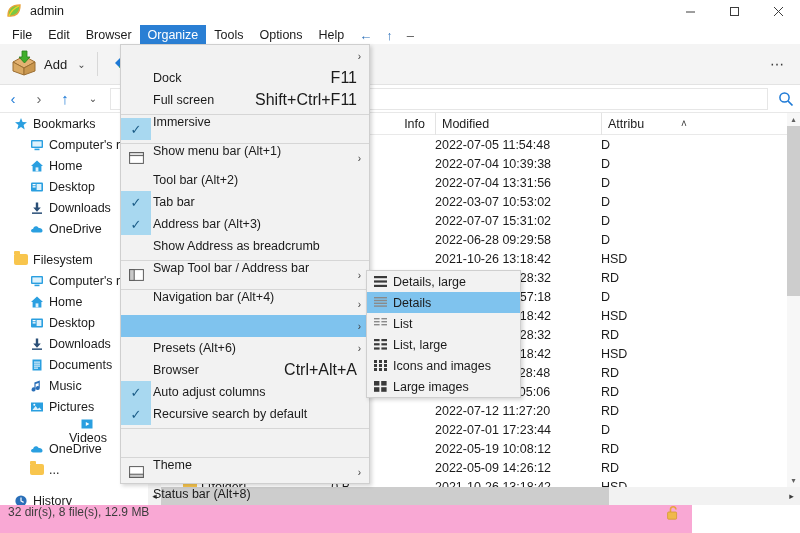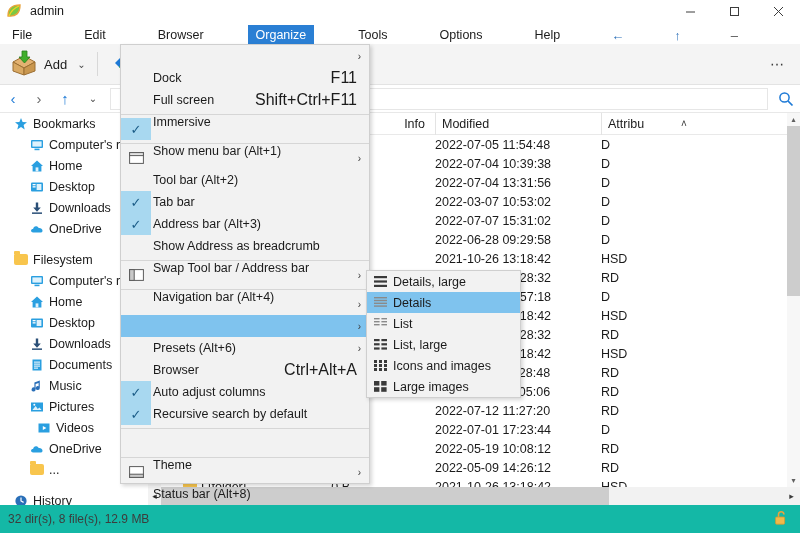--- a/index.html
+++ b/index.html
@@ -23,21 +23,21 @@
   .title-text { margin-left:8px; font-size:12.5px; color:#1b1b1b; }
   .win-btns { margin-left:auto; display:flex; height:22px; }
   .win-btn {
     width:44px; height:22px; display:flex; align-items:center; justify-content:center;
     color:#404040; font-size:12px;
   }
 
   
   .menubar {
     position:absolute; left:0; top:24px; width:800px; height:22px;
-    background:#ffffff; display:flex; align-items:center; padding-left:4px;gap:36px;
+    background:#ffffff; display:flex; align-items:center; padding-left:4px;
   }
   .menuitem {
     padding:2px 8px; font-size:12.5px; color:#1b1b1b; height:20px;
     display:flex; align-items:center; white-space:nowrap;
   }
   .menuitem.active { background:#2a7fd4; color:#ffffff; }
   .menu-nav { color:#2b6fb8; padding:2px 7px; font-size:13px; display:flex; align-items:center; height:20px;}
   .menu-nav.dim { color:#555; }
 
   
@@ -99,22 +99,22 @@
   .fc.name .fico { width:17px; margin-right:4px; display:flex; align-items:center; }
 
   .list-vscroll { position:absolute; right:0; top:113px; width:13px; height:374px; background:#f7f7f7; }
   .lv-thumb { position:absolute; left:0; top:13px; width:13px; height:170px; background:#cdcdcd; }
   .list-hscroll { position:absolute; left:161px; right:0; top:487px; height:18px; background:#f2f2f2; }
   .lh-thumb { position:absolute; left:0; top:0; width:448px; height:18px; background:#cdcdcd; }
   .lh-arrow { position:absolute; right:0; top:0; width:17px; height:18px; display:flex; align-items:center; justify-content:center; font-size:9px; color:#3a3a3a;}
 
   
   .statusbar {
-    position:absolute; left:0; top:505px; width:800px; height:28px;
-    background:#14b8a6; display:flex; align-items:center;
+    position:absolute; left:0; top:505px; width:692px; height:28px;
+    background:#f9a8d4; display:flex; 
   }
   .status-text { margin-left:8px; font-size:12px; color:#3c3c3c; }
   .status-lock { margin-left:auto; margin-right:12px; }
 
   
   .menu-pop {
     position:absolute; background:#f2f2f2; border:1px solid #cfcfcf;
     box-shadow:2px 2px 4px rgba(0,0,0,0.16); z-index:50;
   }
   .mi {
@@ -372,21 +372,21 @@
     <div class="tree-row" style="padding-left:28px;">
       <span class="ico">
           <svg width="14" height="14" viewBox="0 0 14 14">
             <rect x="1" y="2.5" width="12" height="9" fill="#2a9fe0"></rect>
             <path d="M2.4 10 L5.6 6 L7.8 9 L9.4 7.4 L11.6 10 Z" fill="#dff2fc"></path>
             <circle cx="4.3" cy="4.8" r="1" fill="#fff"></circle>
           </svg>
         </span>
       <span>Pictures</span>
     </div>
-    <div class="tree-row" style="padding-left:35px;">
+    <div class="tree-row" style="padding-left:28px;flex-direction:column;">
       <span class="ico">
           <svg width="14" height="14" viewBox="0 0 14 14">
             <rect x="1.5" y="2.5" width="11" height="9" fill="#2a9fe0"></rect>
             <path d="M5.8 5 L9.4 7 L5.8 9 Z" fill="#fff"></path>
           </svg>
         </span>
       <span>Videos</span>
     </div>
     <div class="tree-row" style="padding-left:28px;">
       <span class="ico">

